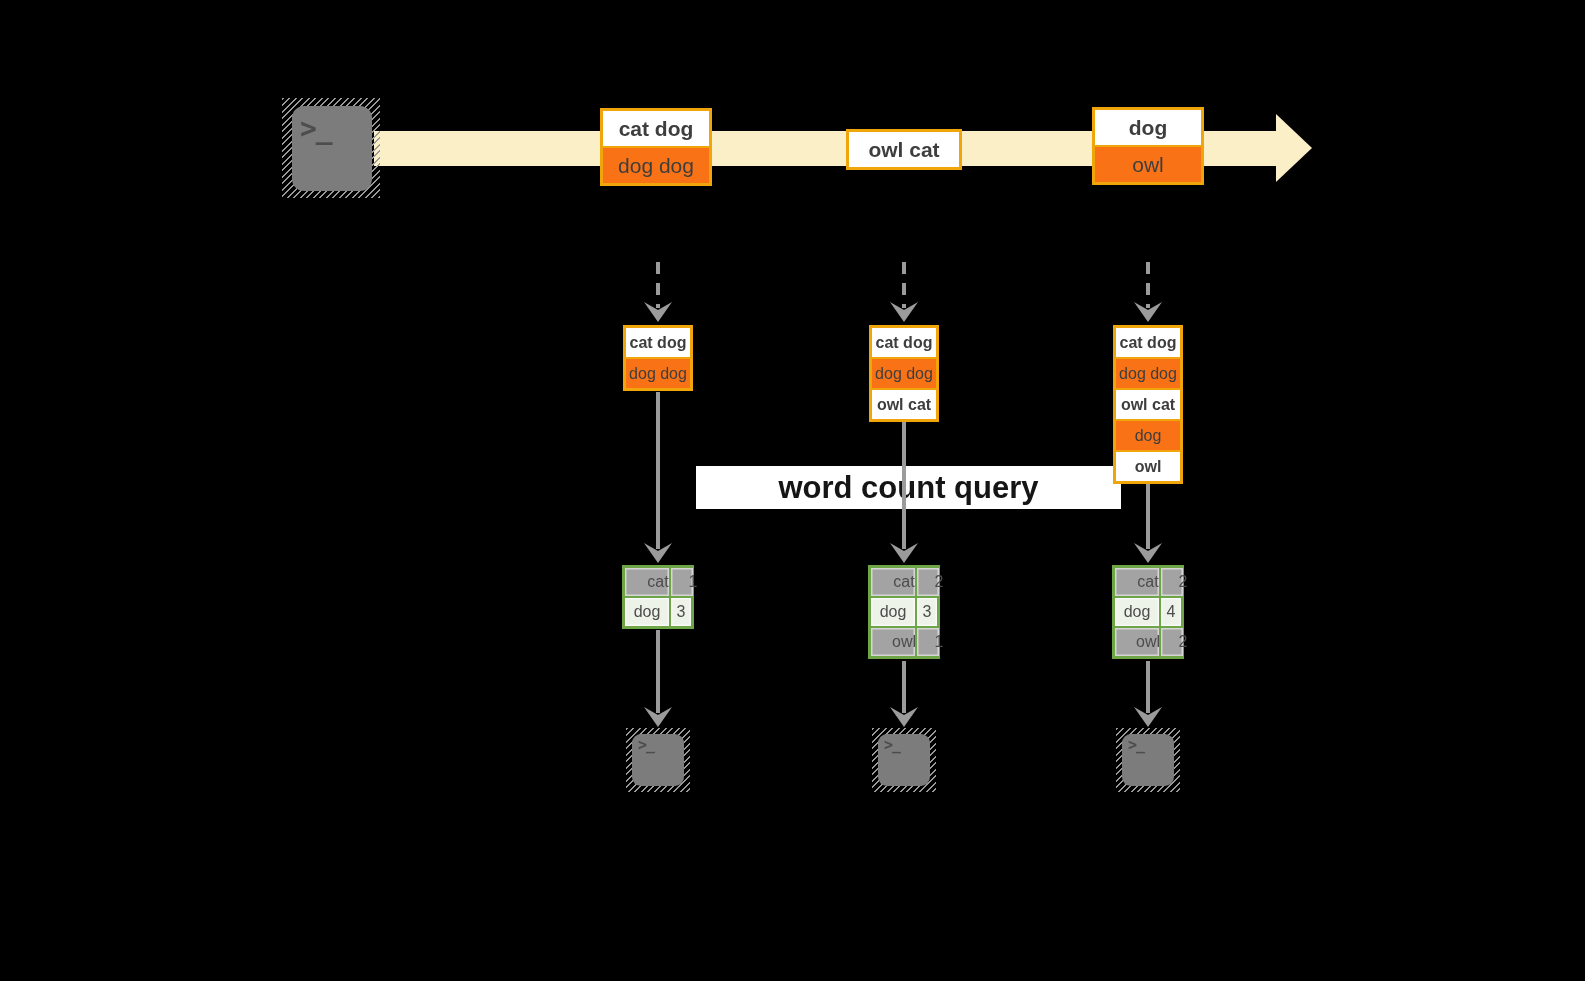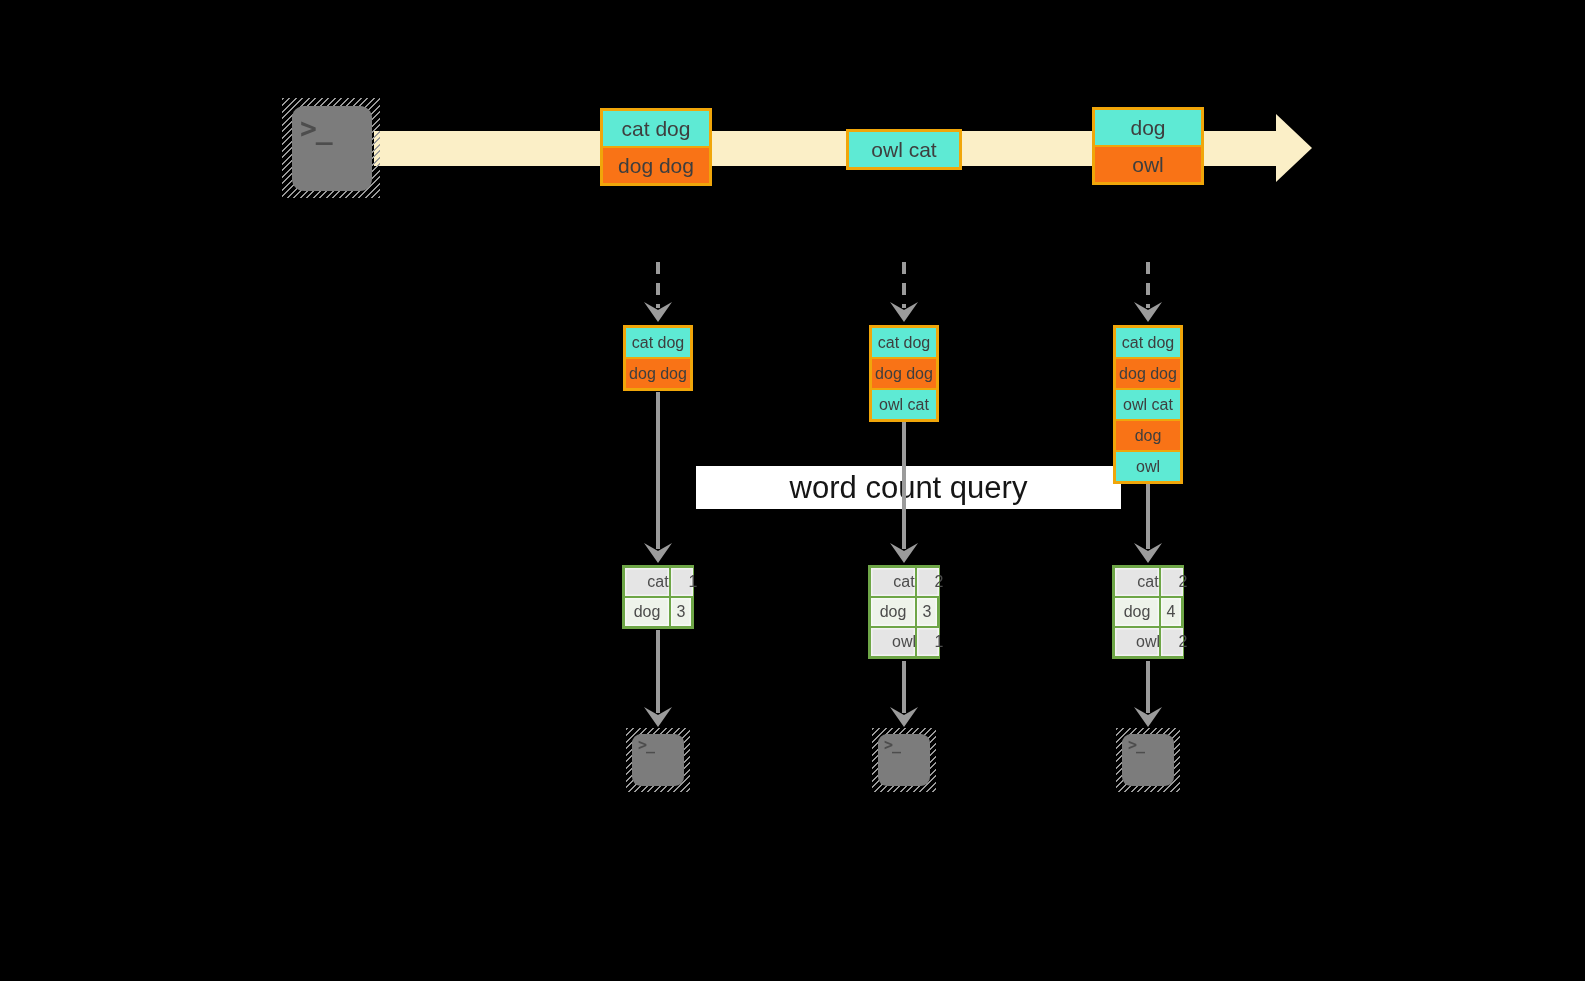--- a/index.html
+++ b/index.html
@@ -35,49 +35,49 @@
   .term.small .prompt{ left:12px; top:8px; font-size:15px; }
   
   .obox{
     position:absolute; border:3px solid #F0A60A; background:#F0A60A;
     display:flex; flex-direction:column; gap:2px;
   }
   .obox .cell{
     display:flex; align-items:center; justify-content:center;
     color:#3e3e3e; white-space:nowrap;
   }
-  .obox .cell.odd{ background:#5eead4; }
+  .obox .cell.odd{ background:#ffffff;font-weight:bold; }
   .obox .cell.even{ background:#f97316; }
   .obox.msg .cell{ height:35px; font-size:21px; }
   .obox.state .cell{ height:29px; font-size:16px; }
   
   .gtable{
     position:absolute; border:3px solid #6EA647; background:#6EA647;
     display:grid; grid-template-columns:44px 20px; gap:2px;
   }
   .gtable .gcell{
     height:28px; display:flex; align-items:center; justify-content:center;
     font-size:16px; color:#4c4c4c;
     box-shadow:inset 0 0 0 1.5px rgba(255,255,255,0.55);
   }
-  .gtable .gcell.odd{ background:#e5e5e5;padding-left:22px; }
+  .gtable .gcell.odd{ background:#a3a3a3;padding-left:22px; }
   .gtable .gcell.even{ background:#EEF3EA; }
   
   .varrow{ position:absolute; width:28px; }
   .varrow .shaft{
     position:absolute; left:12px; top:0; width:4px; bottom:14px; background:#9B9B9B;
   }
   .varrow.dashed .shaft{
     background:repeating-linear-gradient(to bottom,#9B9B9B 0 12px,rgba(0,0,0,0) 12px 21px);
   }
   .varrow svg{ position:absolute; bottom:0; left:0; }
   
   .query-label{
     position:absolute; left:696px; top:466px; width:425px; height:43px;
-    background:#ffffff; color:#151515; font-size:31px; font-weight:400;
+    background:#ffffff; color:#151515; font-size:31px; font-weight:700;
     display:flex; align-items:center; justify-content:center; white-space:nowrap;
   }
 </style>
 </head>
 <body>
 
 <div class="canvas">
 
   <div class="stream-band"></div>
   <div class="stream-head"></div>

